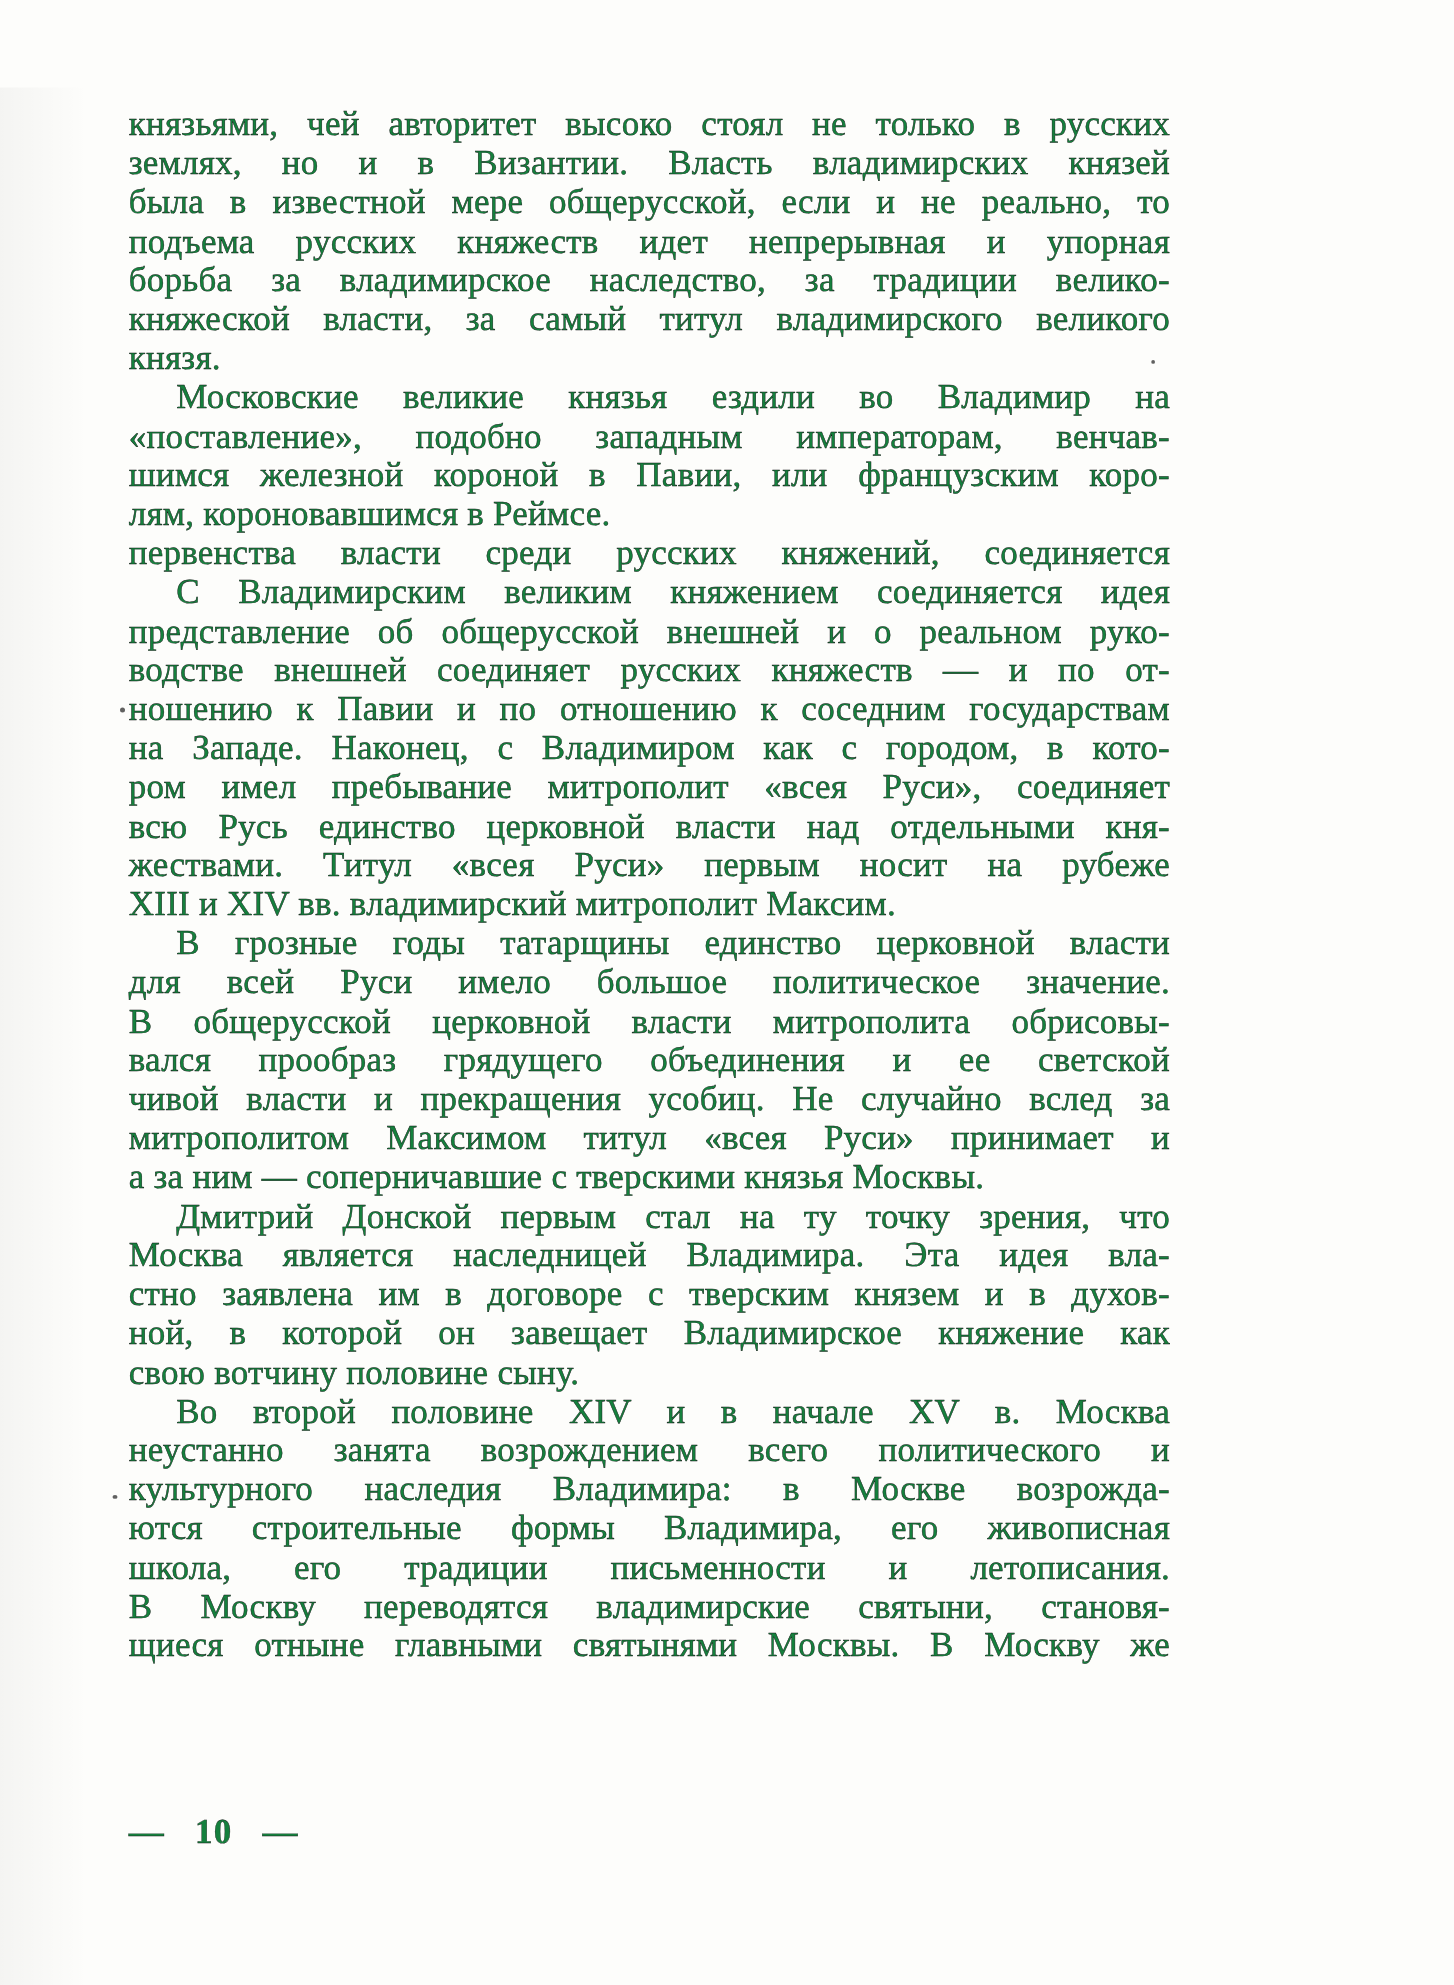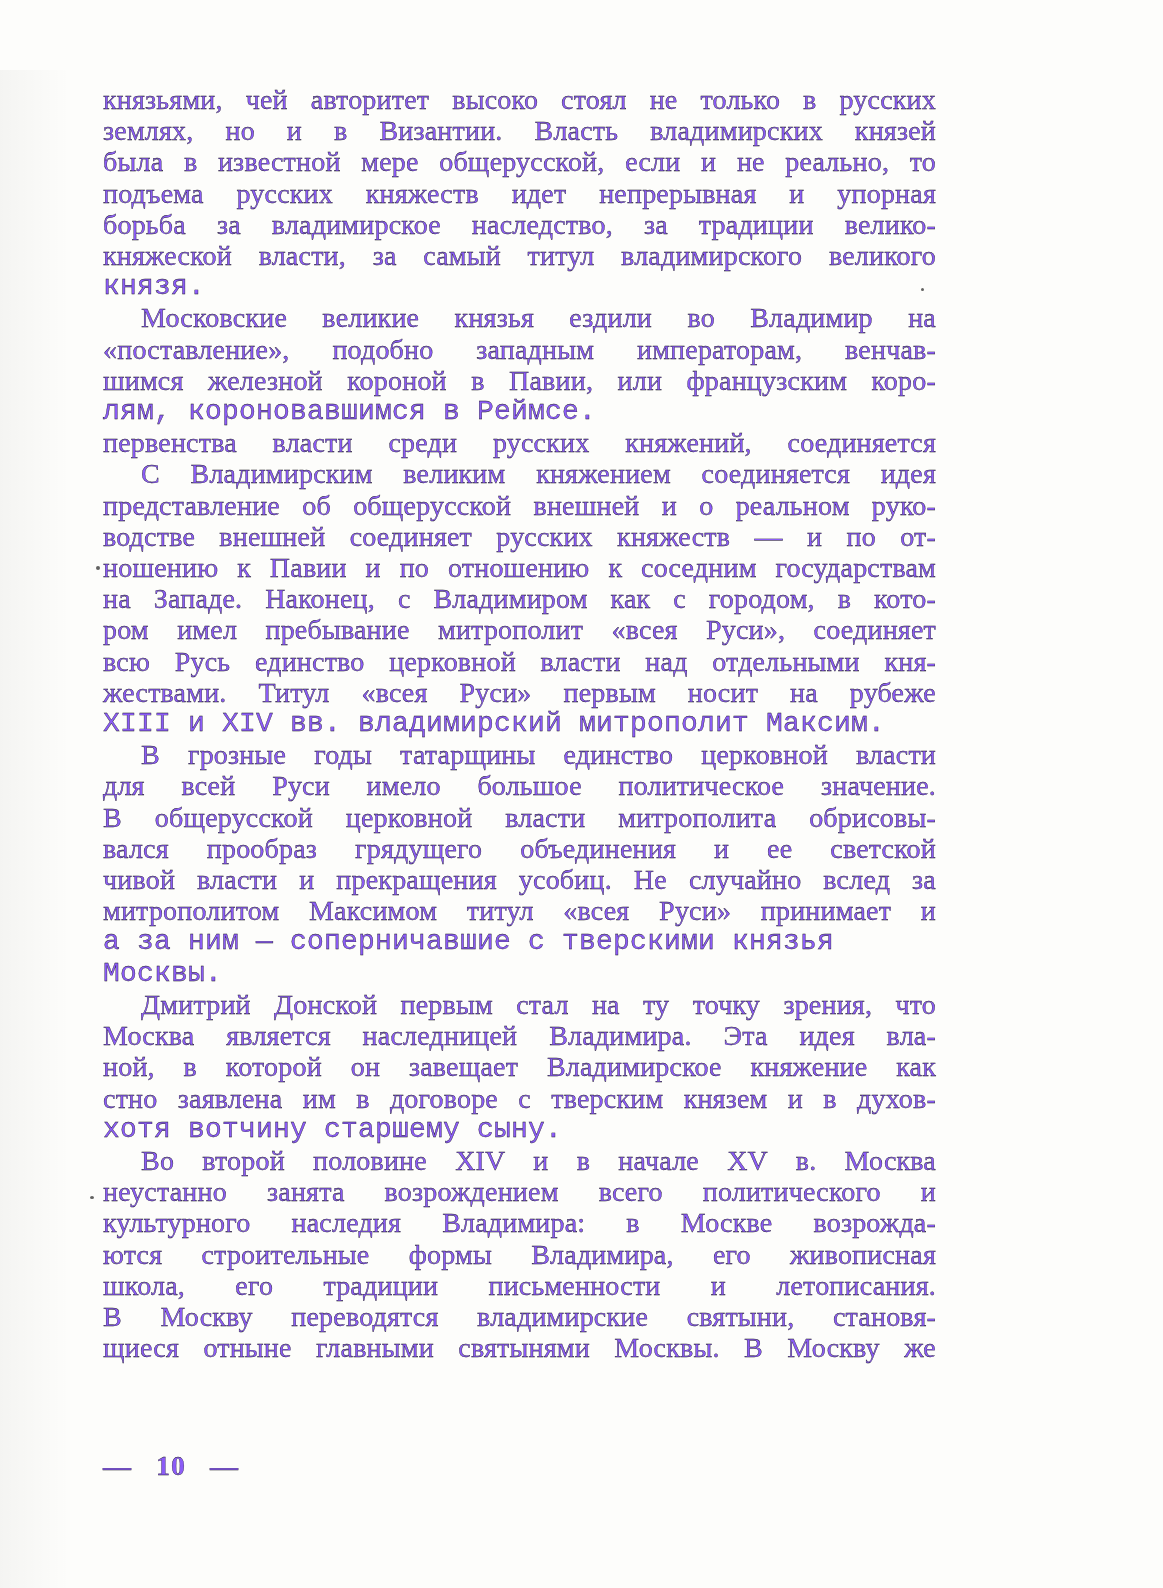--- a/index.html
+++ b/index.html
@@ -7,21 +7,21 @@
     padding: 0;
     background: #ffffff;
   }
   .page {
     position: relative;
     width: 1163px;
     height: 1588px;
     background: #fdfdfb;
     overflow: hidden;
     font-family: "Liberation Serif", "DejaVu Serif", serif;
-    color: #8b5cf6;
+    color: #15803d;
   }
   
   .page::before {
     content: "";
     position: absolute;
     left: 0; top: 70px; bottom: 0;
     width: 70px;
     background: linear-gradient(to right, rgba(0,0,0,0.035), rgba(0,0,0,0));
     pointer-events: none;
   }
@@ -37,21 +37,20 @@
   }
   .para { margin: 0; }
   .line {
     text-align: justify;
     text-align-last: justify;
     white-space: normal;
   }
   .line.last {
     text-align: left;
     text-align-last: left;
-    font-family: Liberation Mono, monospace;
   }
   .line.indent { text-indent: 38px; }
   .footer {
     position: absolute;
     left: 103px;
     top: 1450px;
     width: 833px;
     font-size: 28px;
     font-weight: bold;
     letter-spacing: 1px;
@@ -109,23 +108,23 @@
         <div class="line">для всей Руси имело большое политическое значение.</div>
         <div class="line">В общерусской церковной власти митрополита обрисовы-</div>
         <div class="line">вался прообраз грядущего объединения и ее светской</div>
         <div class="line">чивой власти и прекращения усобиц. Не случайно вслед за</div>
         <div class="line">митрополитом Максимом титул «всея Руси» принимает и</div>
         <div class="line last">а за ним — соперничавшие с тверскими князья Москвы.</div>
       </div>
       <div class="para">
         <div class="line indent">Дмитрий Донской первым стал на ту точку зрения, что</div>
         <div class="line">Москва является наследницей Владимира. Эта идея вла-</div>
+        <div class="line">стно заявлена им в договоре с тверским князем и в духов-</div>
         <div class="line">ной, в которой он завещает Владимирское княжение как</div>
-        <div class="line">стно заявлена им в договоре с тверским князем и в духов-</div>
-        <div class="line last">хотя вотчину старшему сыну.</div>
+        <div class="line last">свою вотчину половине сыну.</div>
       </div>
       <div class="para">
         <div class="line indent">Во второй половине XIV и в начале XV в. Москва</div>
         <div class="line">неустанно занята возрождением всего политического и</div>
         <div class="line">культурного наследия Владимира: в Москве возрожда-</div>
         <div class="line">ются строительные формы Владимира, его живописная</div>
         <div class="line">школа, его традиции письменности и летописания.</div>
         <div class="line">В Москву переводятся владимирские святыни, становя-</div>
         <div class="line">щиеся отныне главными святынями Москвы. В Москву же</div>
       </div>

